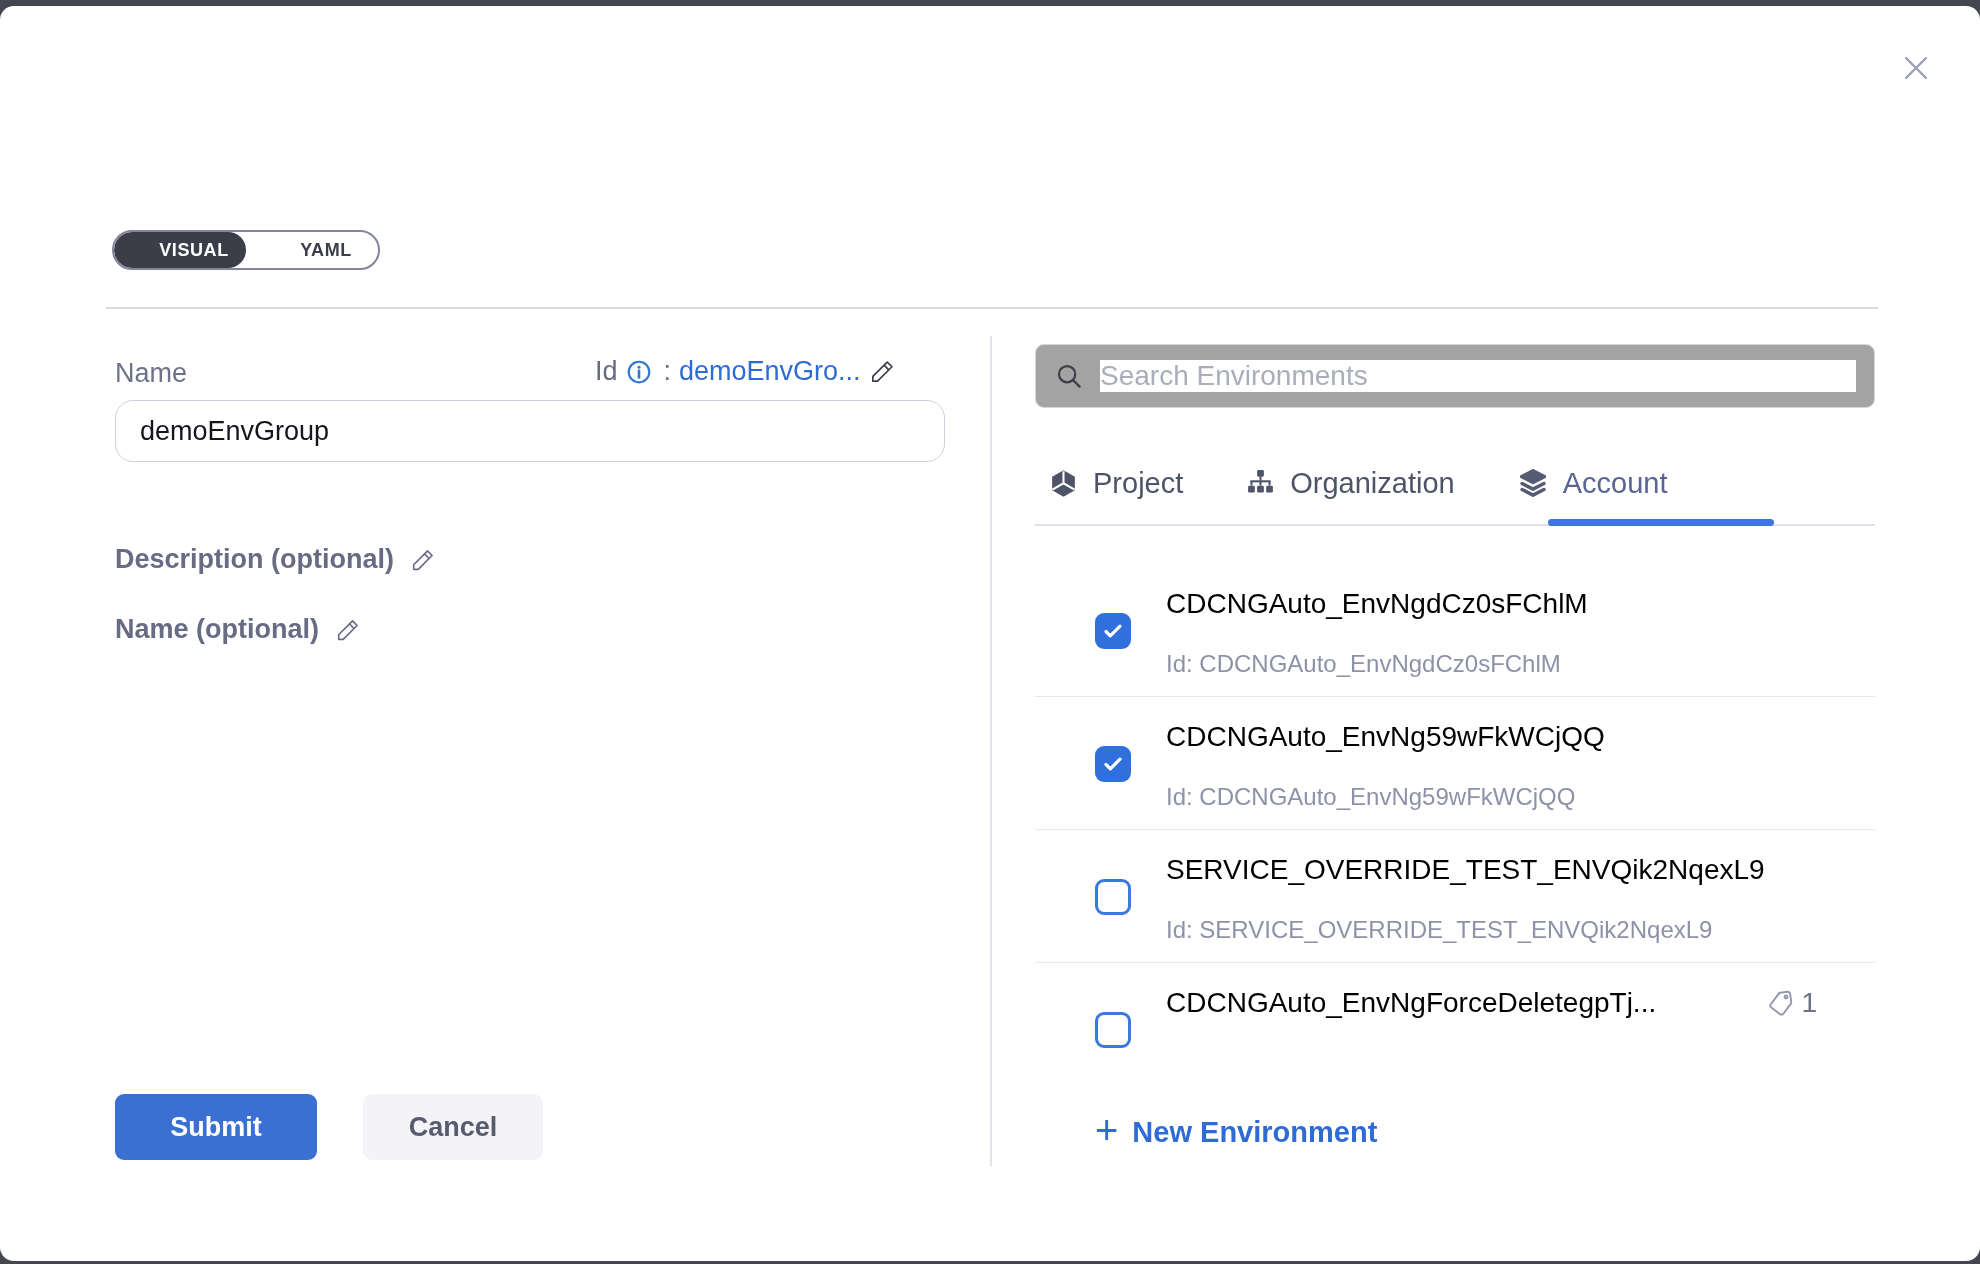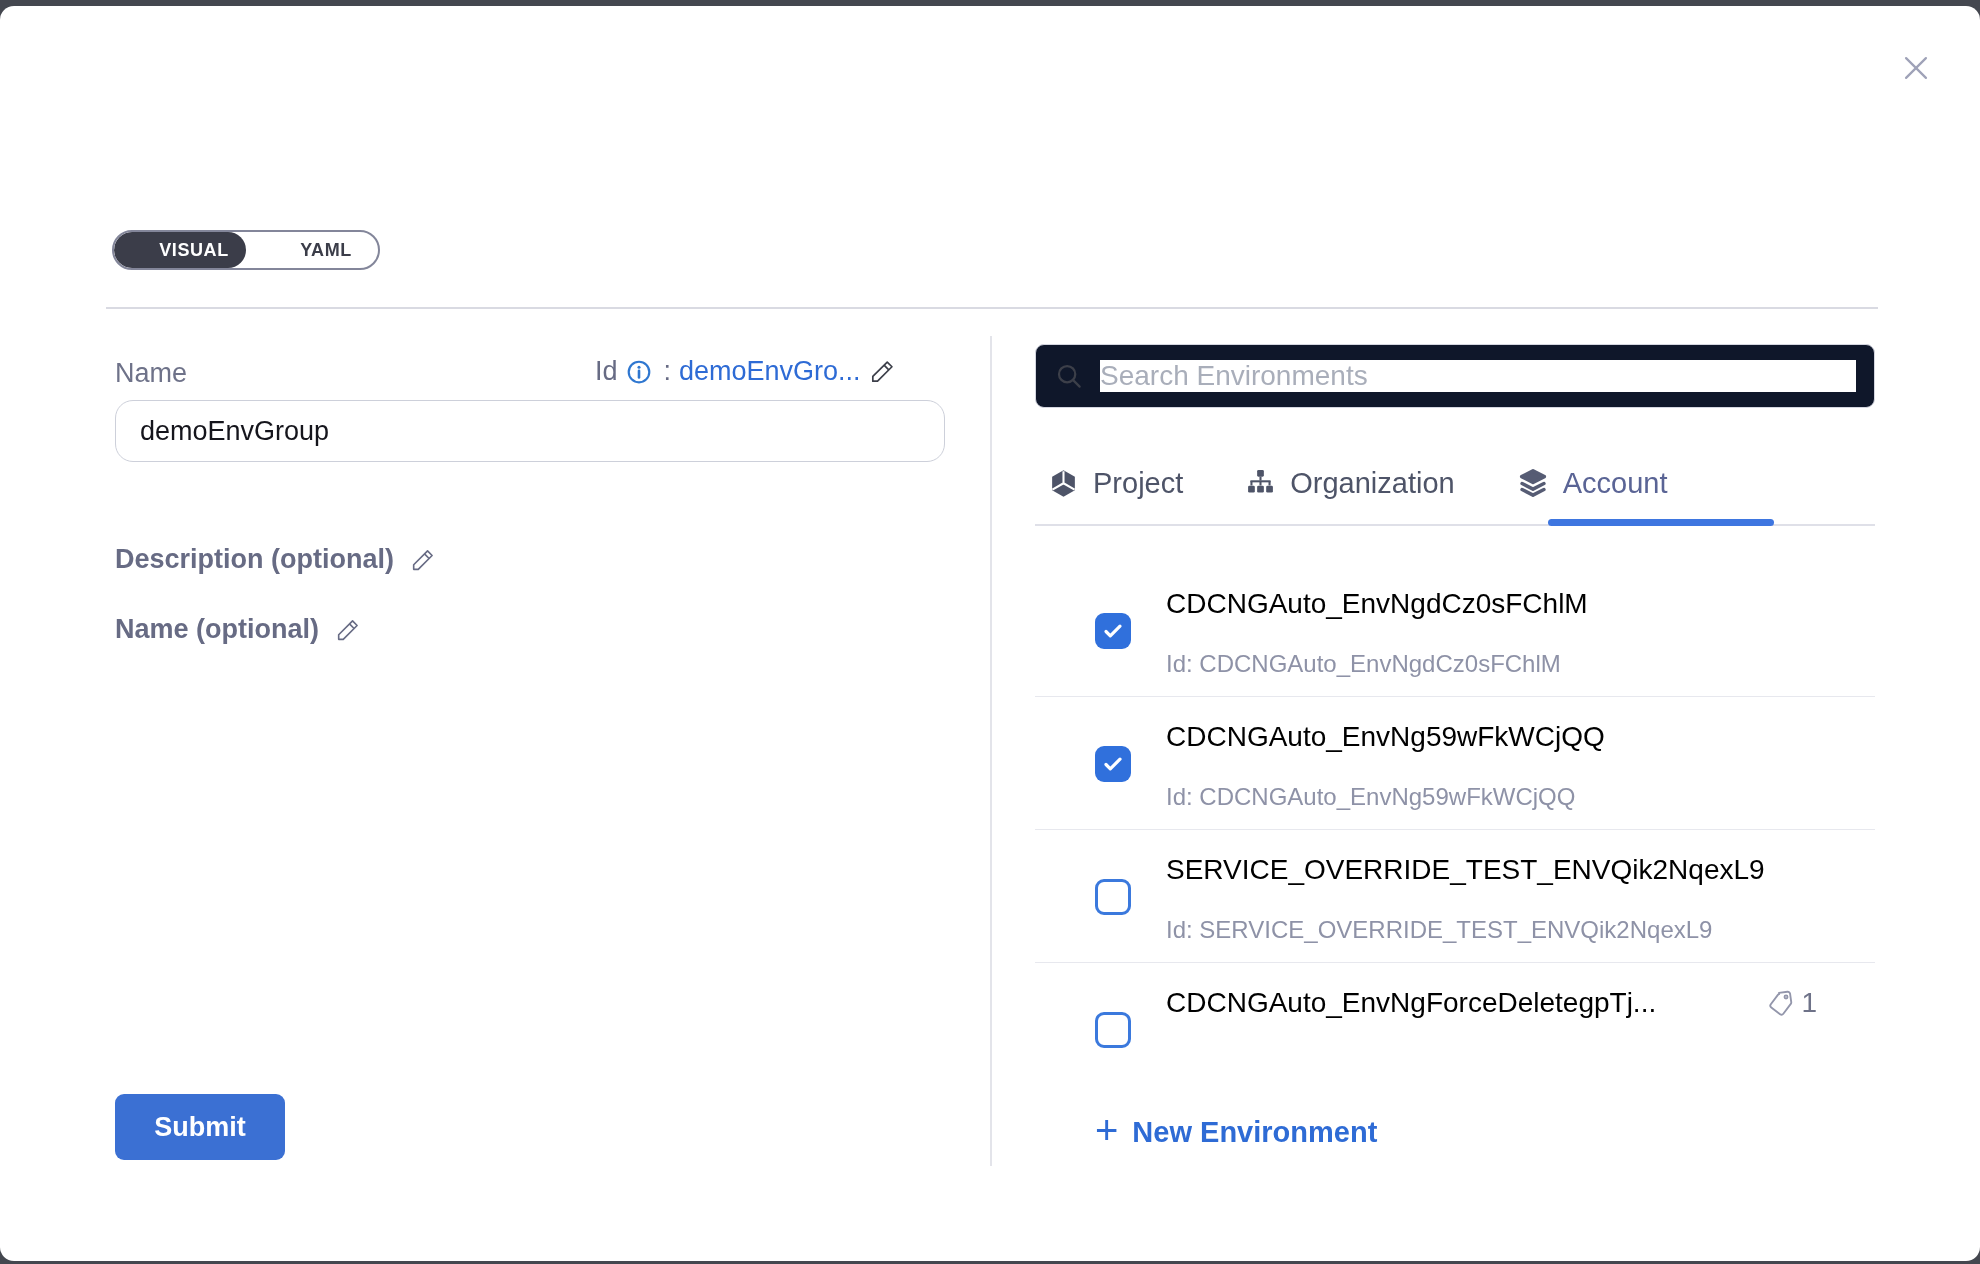--- a/index.html
+++ b/index.html
@@ -27,27 +27,27 @@
   .id-value { color:#2e6bd5; cursor:pointer; }
   .name-input { position:absolute; left:115px; top:394px; width:830px; height:62px; border:1.5px solid #cdd0da; border-radius:18px; font-size:27px; color:#15151c; padding:0 24px; font-family:"Liberation Sans", sans-serif; outline:none; background:#fff; }
 
   .opt-row { position:absolute; left:115px; display:flex; align-items:center; gap:16px; font-size:27px; font-weight:700; color:#676b84; }
   .opt-row.desc { top:538px; }
   .opt-row.tags { top:608px; }
   .pencil-btn { display:flex; align-items:center; cursor:pointer; }
 
   .actions { position:absolute; left:115px; top:1088px; display:flex; gap:46px; }
   .btn { height:66px; border:none; border-radius:9px; font-size:27px; font-weight:700; font-family:"Liberation Sans", sans-serif; cursor:pointer; }
-  .btn-submit { width:170px; background:#3b70d3; color:#ffffff; }
+  .btn-submit { width:202px; background:#3b70d3; color:#ffffff; }
   .btn-cancel { width:180px; background:#f3f3f8; color:#575b6d; }
 
   .v-divider { position:absolute; left:990px; top:330px; width:2px; height:830px; background:#e3e4ea; }
 
   
-  .search-box { position:absolute; left:1035px; top:338px; width:840px; height:64px; border:1.5px solid #d4d6e0; border-radius:9px; display:flex; align-items:center; padding:0 18px; gap:16px; background:#0f172a; }
+  .search-box { position:absolute; left:1035px; top:338px; width:840px; height:64px; border:1.5px solid #d4d6e0; border-radius:9px; display:flex; align-items:center; padding:0 18px; gap:16px; background:#a3a3a3; }
   .search-box input { border:none; outline:none; flex:1; font-size:28px; color:#15151c; font-family:"Liberation Sans", sans-serif; }
   .search-box input::placeholder { color:#a9aeba; }
 
   .scope-tabs { position:absolute; left:1048px; top:444px; display:flex; gap:62px; align-items:center; height:66px; }
   .scope-tab { display:flex; align-items:center; gap:14px; font-size:29px; color:#4e5468; cursor:pointer; }
   .scope-tab.selected { color:#5a6495; }
   .tabs-divider { position:absolute; left:1035px; right:105px; top:518px; height:2px; background:#dfe0e8; }
   .tab-underline { position:absolute; left:1548px; top:513px; width:226px; height:7px; border-radius:4px; background:#3e76e0; }
 
   .env-list { position:absolute; left:1035px; top:520px; width:840px; height:527px; overflow:hidden; }
@@ -124,20 +124,21 @@
     <span class="pencil-btn">
       <svg width="26" height="26" viewBox="0 0 24 24" fill="none" stroke="#676b84" stroke-width="1.5" stroke-linejoin="round">
         <path d="M16.2 3.6l4.2 4.2L7.6 20.6H3.4v-4.2z"></path>
           <path d="M13.4 6.4l4.2 4.2"></path>
       </svg>
     </span>
   </div>
 
   <div class="actions">
     <button class="btn btn-submit">Submit</button>
+    <button class="btn btn-cancel">Cancel</button>
   </div>
 
   <div class="v-divider"></div>
 
   <div class="search-box">
     <span>
       <svg width="30" height="30" viewBox="0 0 24 24" fill="none" stroke="#3c3f49" stroke-width="1.8" stroke-linecap="round">
         <circle cx="10.5" cy="10.5" r="6.5"></circle>
           <line x1="15.3" y1="15.3" x2="20.5" y2="20.5"></line>
       </svg>

